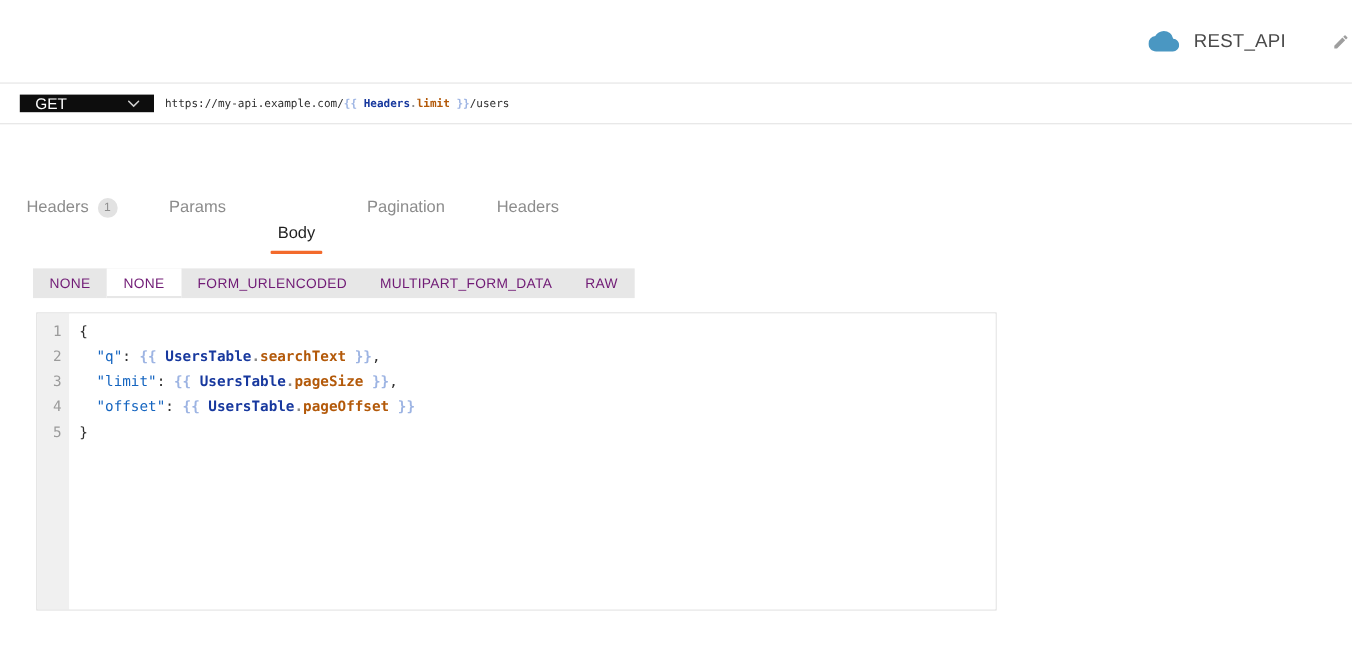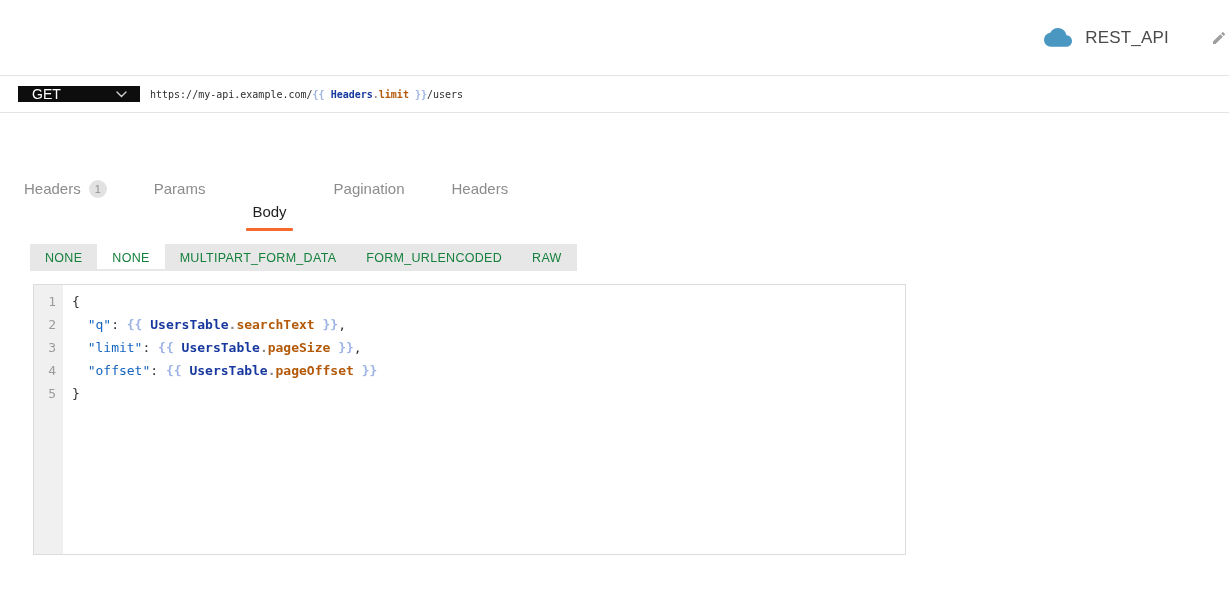--- a/index.html
+++ b/index.html
@@ -51,21 +51,21 @@
   }
   .tab-badge {
     width: 18px; height: 18px; border-radius: 50%; background: #e2e2e2;
     color: #8f8f8f; font-size: 11px; display: inline-flex; align-items: center;
     justify-content: center; margin-left: 8px;
   }
 
   
   .seg-control { display: inline-flex; margin: 13px 0 0 30px; background: #e7e7e7; }
   .seg {
-    padding: 7px 15px 6px; font-size: 12.5px; color: #15803d; letter-spacing: .3px;
+    padding: 7px 15px 6px; font-size: 12.5px; color: #701a75; letter-spacing: .3px;
     cursor: pointer; background: none; border: none; font-family: "Liberation Sans", sans-serif;
   }
   .seg.active { background: #fff; box-shadow: 0 -2px 0 #e7e7e7 inset; }
 
   
   .editor {
     display: flex; width: 873px; height: 271px; margin: 13px 0 0 33px;
     border: 1px solid #dcdcdc; font-family: "DejaVu Sans Mono", monospace;
     font-size: 13px; line-height: 23px; cursor: text;
   }
@@ -137,22 +137,22 @@
     <button class="tab">
     <span class="tab-label">Headers</span>
   </button>
   </div>
 
 
 
 <div class="seg-control" id="seg-control">
     <button class="seg">NONE</button>
     <button class="seg active">NONE</button>
+    <button class="seg">FORM_URLENCODED</button>
     <button class="seg">MULTIPART_FORM_DATA</button>
-    <button class="seg">FORM_URLENCODED</button>
     <button class="seg">RAW</button>
   </div>
 
 
 
 <div class="editor">
   <div class="gutter" id="gutter">
       <div class="code-line">1</div>
       <div class="code-line">2</div>
       <div class="code-line">3</div>

